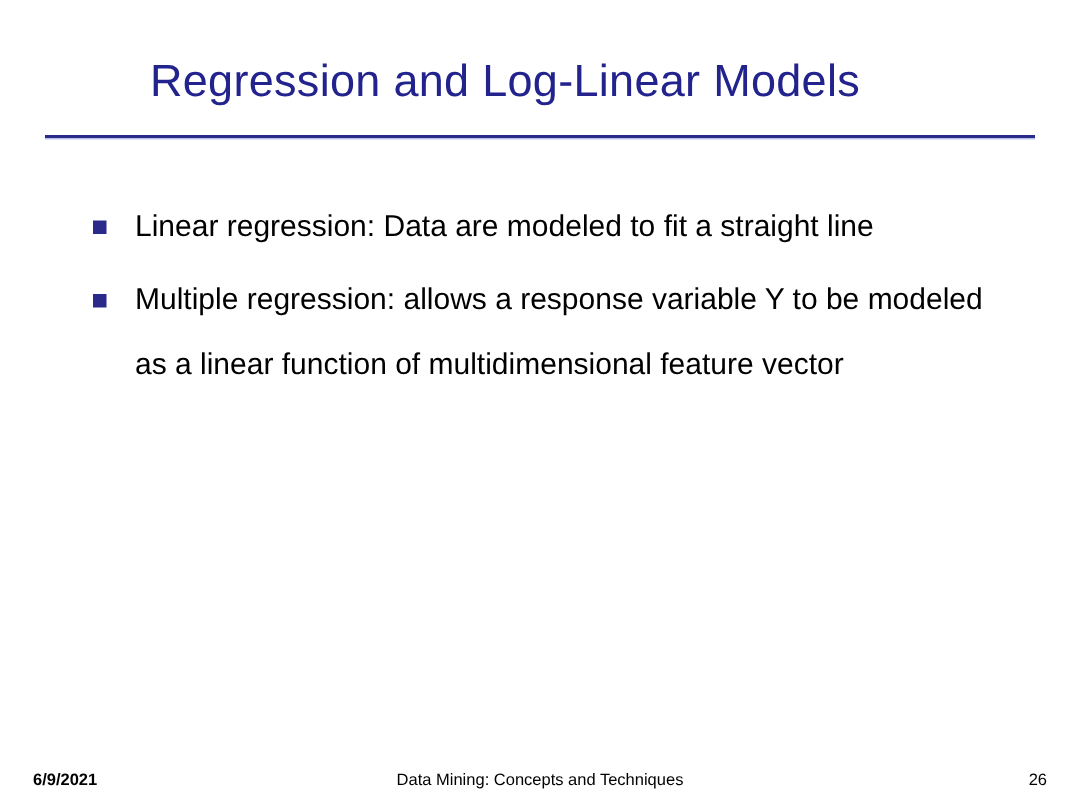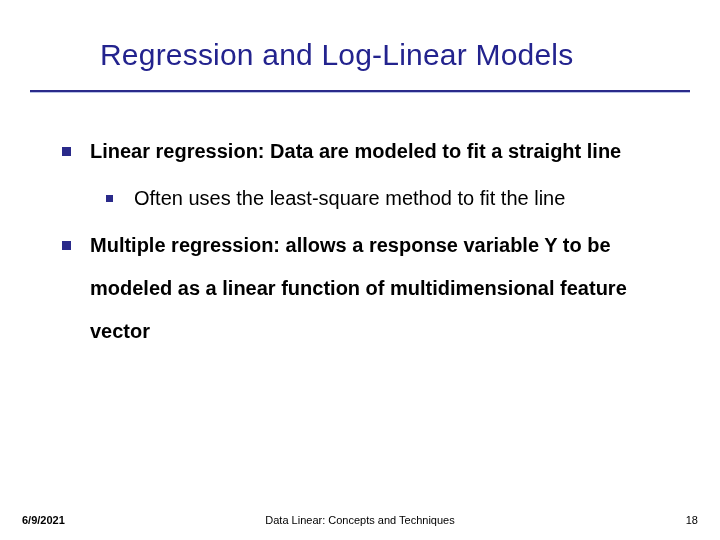--- a/index.html
+++ b/index.html
@@ -43,21 +43,20 @@
     top: 130px;
     left: 62px;
     right: 50px;
     font-size: 20px;
     line-height: 2.15;
   }
   .b1 {
     position: relative;
     padding-left: 28px;
     margin-bottom: 6px;
-    font-weight: bold;
   }
   .b1::before {
     content: "";
     position: absolute;
     left: 0;
     top: 17px;
     width: 9px;
     height: 9px;
     background: #2a2a8a;
   }
@@ -107,25 +106,22 @@
 
 <div class="slide">
 
   <div class="title">Regression and Log-Linear Models</div>
   <div class="rule"></div>
 
   <div class="body">
     <div class="b1">
       <span>Linear regression: Data are modeled to fit a straight line</span>
     </div>
-    <div class="b2">
-      <span>Often uses the least-square method to fit the line</span>
-    </div>
     <div class="b1">
       <span>Multiple regression: allows a response variable Y to be modeled as a linear function of multidimensional feature vector</span>
     </div>
   </div>
 
   <div class="footer-date">6/9/2021</div>
-  <div class="footer-center">Data Linear: Concepts and Techniques</div>
-  <div class="footer-num">18</div>
+  <div class="footer-center">Data Mining: Concepts and Techniques</div>
+  <div class="footer-num">26</div>
 
 </div>
 
 </body></html>

